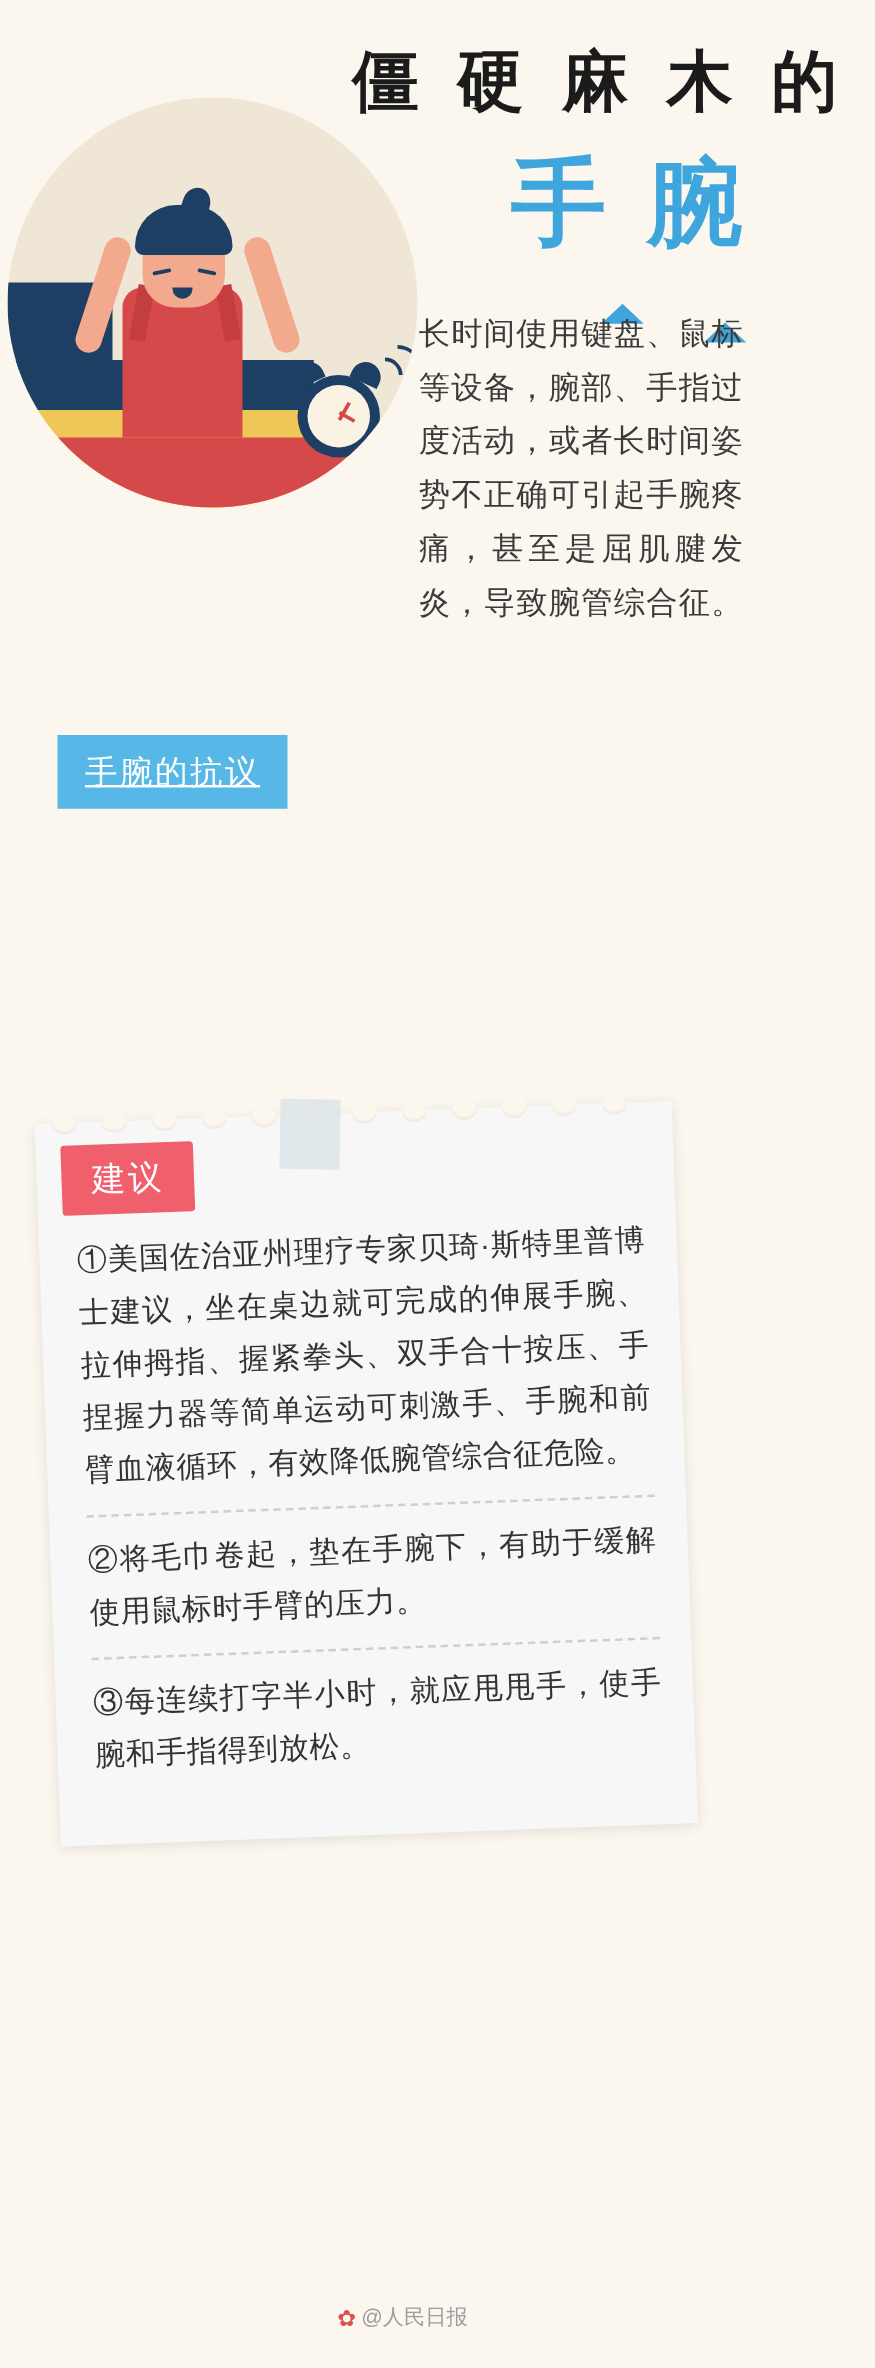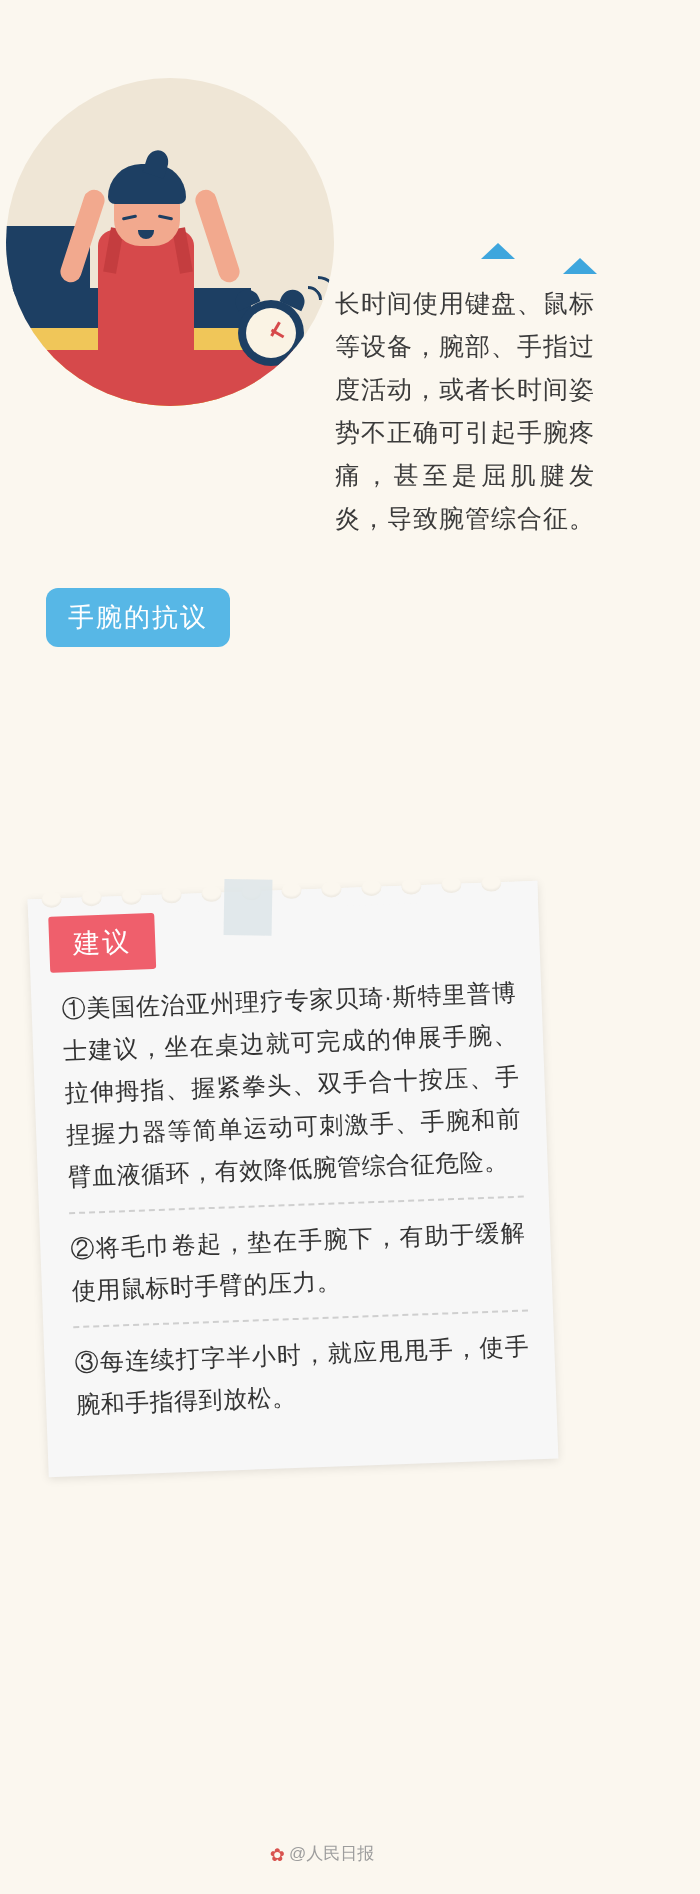--- a/index.html
+++ b/index.html
@@ -214,34 +214,34 @@
   .intro {
     position: absolute;
     left: 335px;
     top: 246px;
     width: 260px;
     font-size: 25px;
     line-height: 43px;
     color: #3b3b3b;
     letter-spacing: 1px;
     text-align: justify;
-    margin-top: 36px;
   }
 
   
   .tag-blue {
     position: absolute;
     left: 46px;
     top: 588px;
     background: #57b7e6;
     color: #ffffff;
     font-size: 26px;
     padding: 12px 22px;
-    border-radius: 12px;
+    border-radius: 0;
     letter-spacing: 2px;
+    text-decoration: underline;
   }
   .body-text {
     position: absolute;
     left: 128px;
     top: 668px;
     width: 440px;
     font-size: 25px;
     line-height: 44px;
     color: #3b3b3b;
     letter-spacing: 1px;
@@ -362,20 +362,22 @@
       <div class="bell-l"></div>
       <div class="bell-r"></div>
       <div class="clock"></div>
       <div class="clock-face"></div>
       <div class="clock-hand-1"></div>
       <div class="clock-hand-2"></div>
       <div class="ring ring1"></div>
       <div class="ring ring2"></div>
     </div>
 
+    <div class="title-main">僵 硬 麻 木 的</div>
+    <div class="title-sub">手 腕</div>
     <div class="tri tri-1"></div>
     <div class="tri tri-2"></div>
 
     <div class="intro">长时间使用键盘、鼠标等设备，腕部、手指过度活动，或者长时间姿势不正确可引起手腕疼痛，甚至是屈肌腱发炎，导致腕管综合征。</div>
   </div>
 
   <div class="tag-blue">手腕的抗议</div>
 
   <div class="note-wrap">
     <div class="note">

